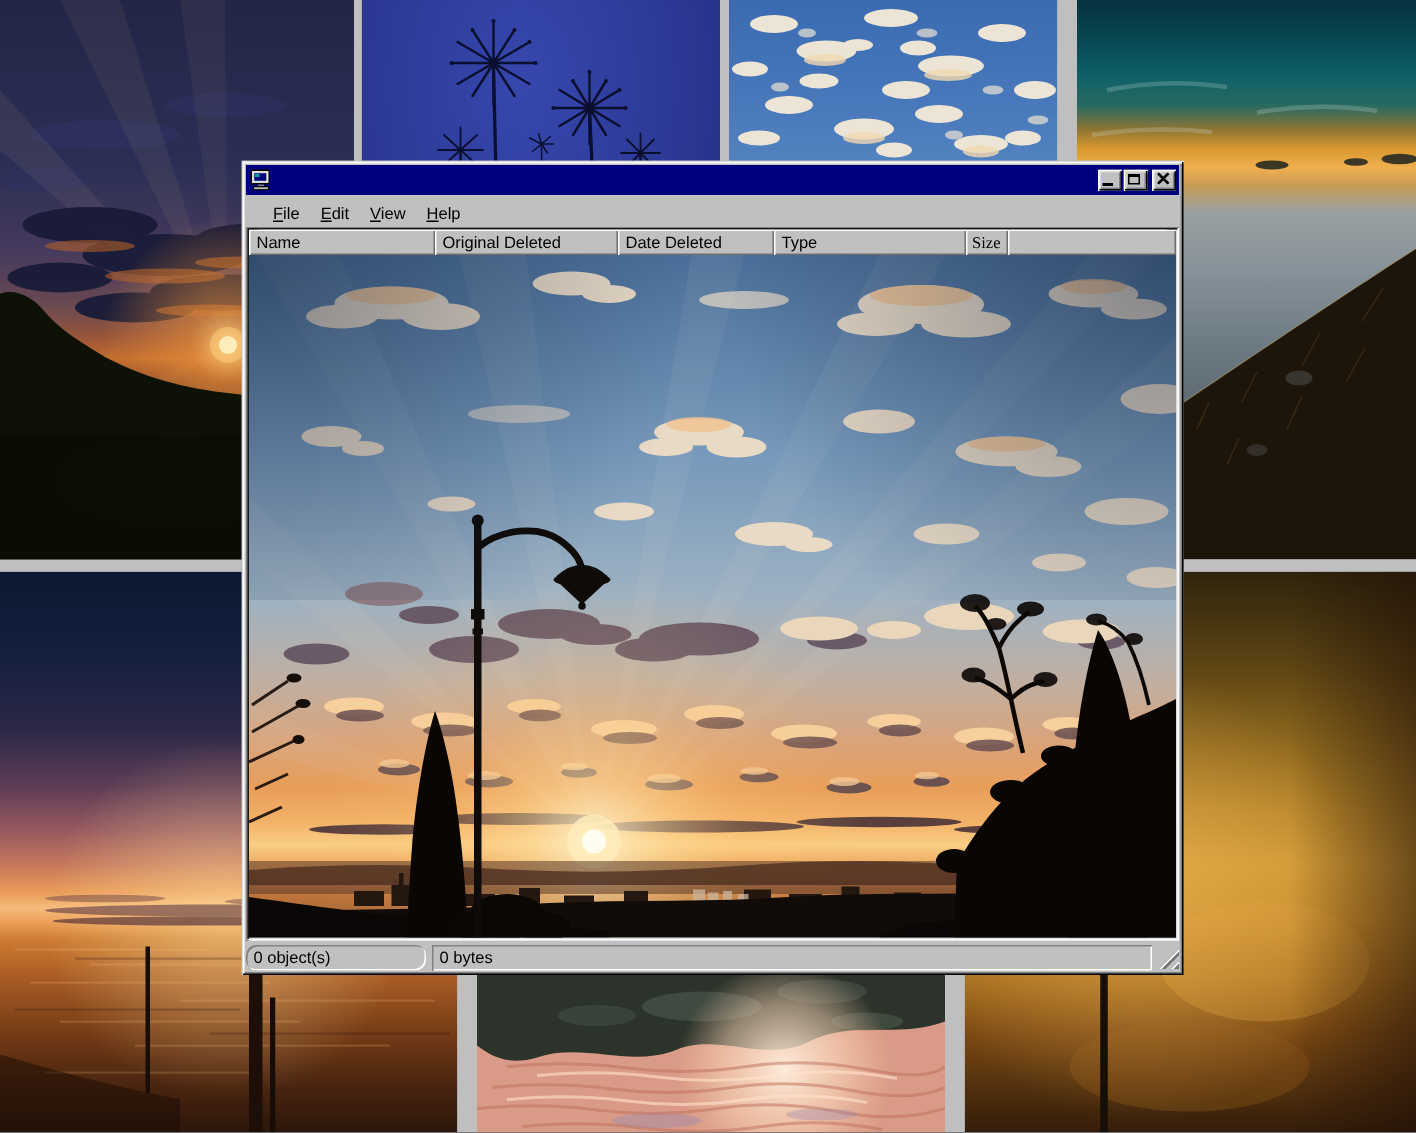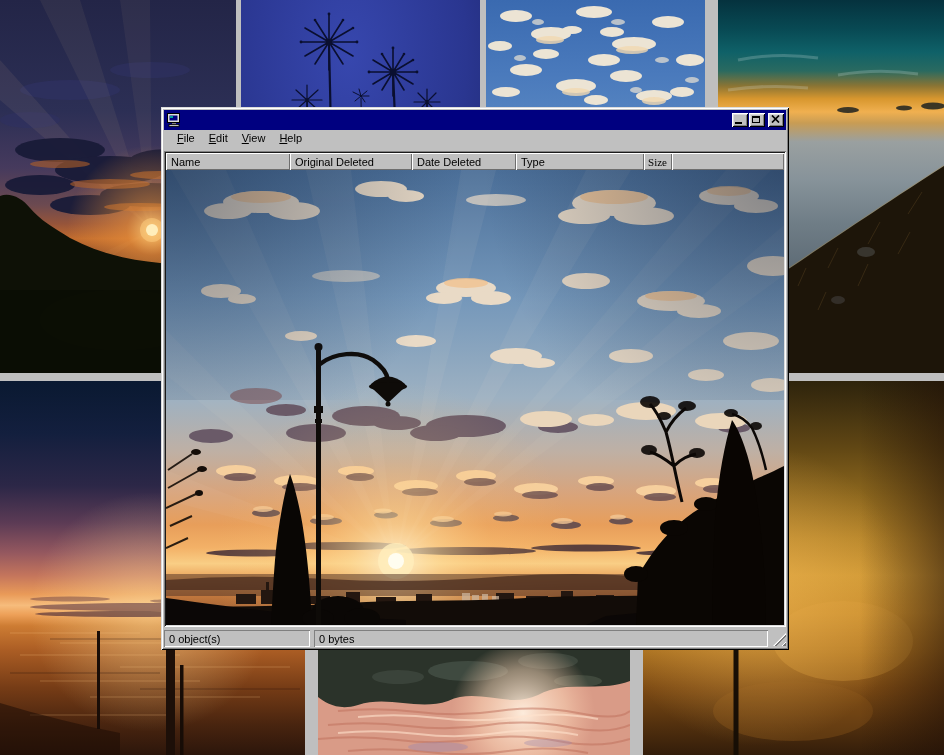--- a/index.html
+++ b/index.html
@@ -23,41 +23,41 @@
   .tbtn{width:16px;height:14px;background:var(--chrome,#c0c0c0);
     box-shadow:inset 1px 1px 0 #fff, inset -1px -1px 0 #000,
                inset 2px 2px 0 #dcdcdc, inset -2px -2px 0 #808080;
     position:relative;flex:0 0 auto;margin-left:0;}
   .tbtn + .tbtn{margin-left:1px;}
   .tbtn.close{margin-left:3px;}
   .g-min{position:absolute;left:3px;bottom:3px;width:7px;height:2px;background:#000;}
   .g-max{position:absolute;left:3px;top:3px;width:8px;height:7px;border:1px solid #000;border-top-width:2px;box-sizing:border-box;}
   .g-close{position:absolute;left:3px;top:2px;}
 
-  .menubar{height:21px;display:flex;align-items:flex-start;padding-left:6px;flex:0 0 au/ auto;flex:0 0 auto;}
+  .menubar{height:21px;display:flex;align-items:flex-end;padding-left:11px;flex:0 0 au/ auto;flex:0 0 auto;}
   .mi{font-size:11px;color:#000;padding:2px 7px;}
   .mi .u{text-decoration:underline;}
 
   .listview{flex:1 1 auto;display:flex;flex-direction:column;
     box-shadow:inset 1px 1px 0 #808080, inset -1px -1px 0 #fff,
                inset 2px 2px 0 #1a1a1a, inset -2px -2px 0 #dcdcdc;
     padding:2px;box-sizing:border-box;min-height:0;}
   .hrow{height:17px;display:flex;flex:0 0 auto;background:var(--chrome,#c0c0c0);border-radius:7px;}
   .hcell{box-shadow:inset 1px 1px 0 #fff, inset -1px -1px 0 #6e6e6e;
     font-size:11px;color:#000;display:flex;align-items:center;padding:0 5px;
     box-sizing:border-box;overflow:hidden;white-space:nowrap;flex:0 0 auto;}
   .c0{width:124px;} .c1{width:122px;} .c2{width:104px;text-align:center;} .c3{width:128px;}
   .c4{width:28px;justify-content:flex-end;font-family:Liberation Serif, serif;} .c5{flex:1 1 auto;}
   .clientarea{flex:1 1 auto;min-height:0;position:relative;background:#7d97ae;}
   .clientarea svg{display:block;width:100%;height:100%;}
 
   .statusbar{height:20px;flex:0 0 auto;display:flex;align-items:flex-end;position:relative;padding-top:3px;box-sizing:border-box;}
   .spanel{height:17px;box-shadow:inset 1px 1px 0 #808080, inset -1px -1px 0 #fff;
     font-size:11px;color:#000;display:flex;align-items:center;padding:0 5px;box-sizing:border-box;}
-  .sp1{width:146px;margin-right:4px;flex:0 0 auto;}
+  .sp1{width:120px;margin-right:4px;flex:0 0 auto;border-radius:7px;}
   .sp2{flex:1 1 auto;margin-right:18px;}
   .grip{position:absolute;right:0;bottom:1px;width:13px;height:13px;
     background:repeating-linear-gradient(135deg,transparent 0 3px,#fff 3px 4px,#7a7a7a 4px 6px);
     clip-path:polygon(100% 0,100% 100%,0 100%);}
 </style>
 </head>
 <body>
 
 <div class="stage">
 

